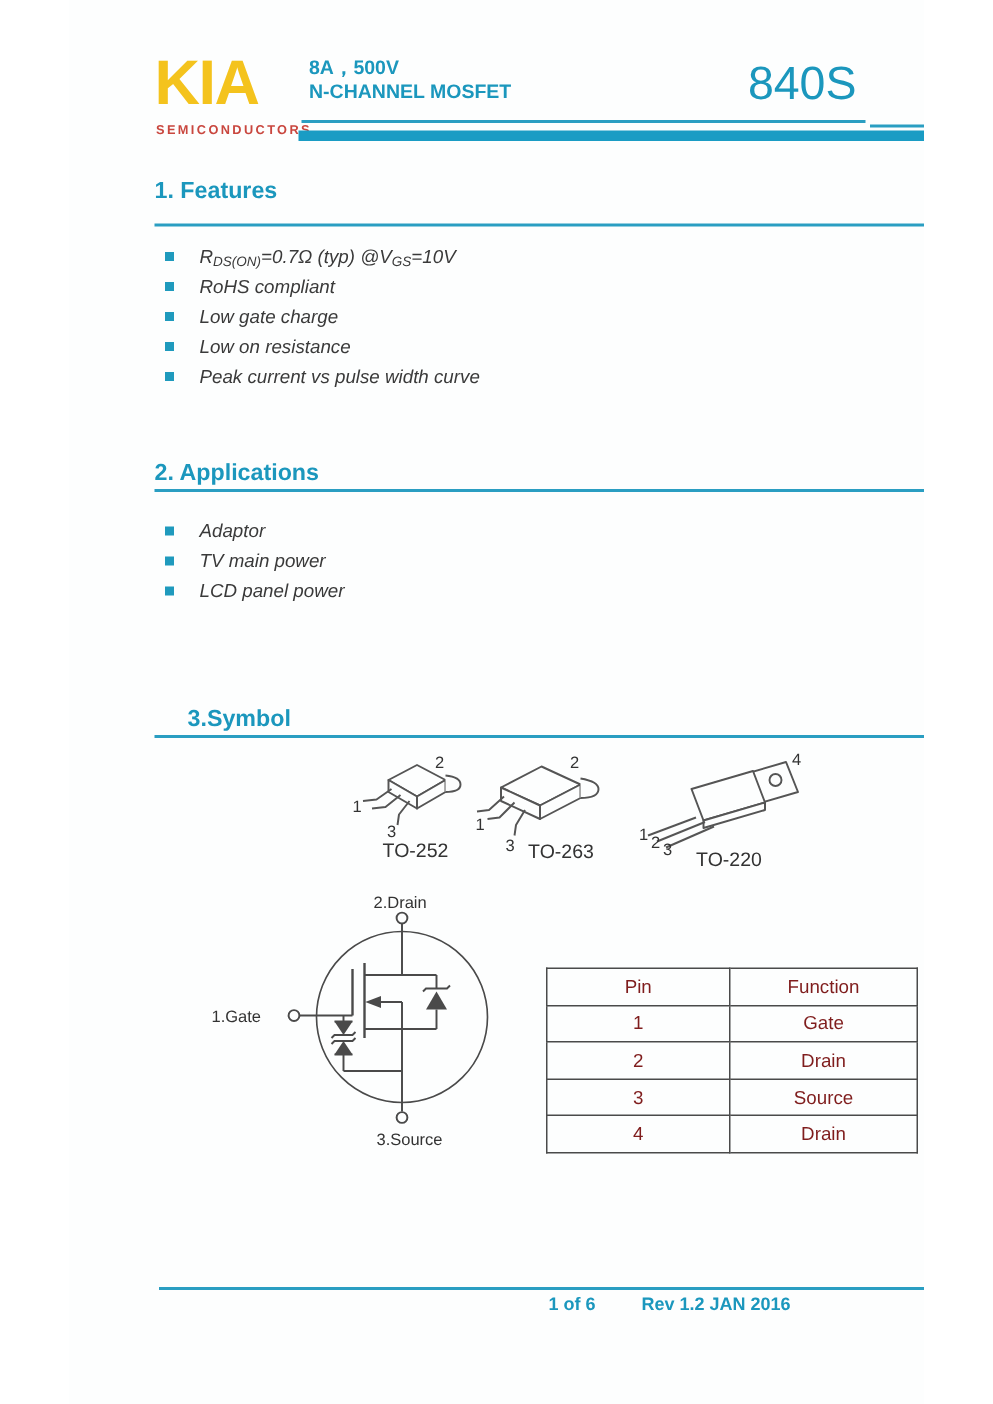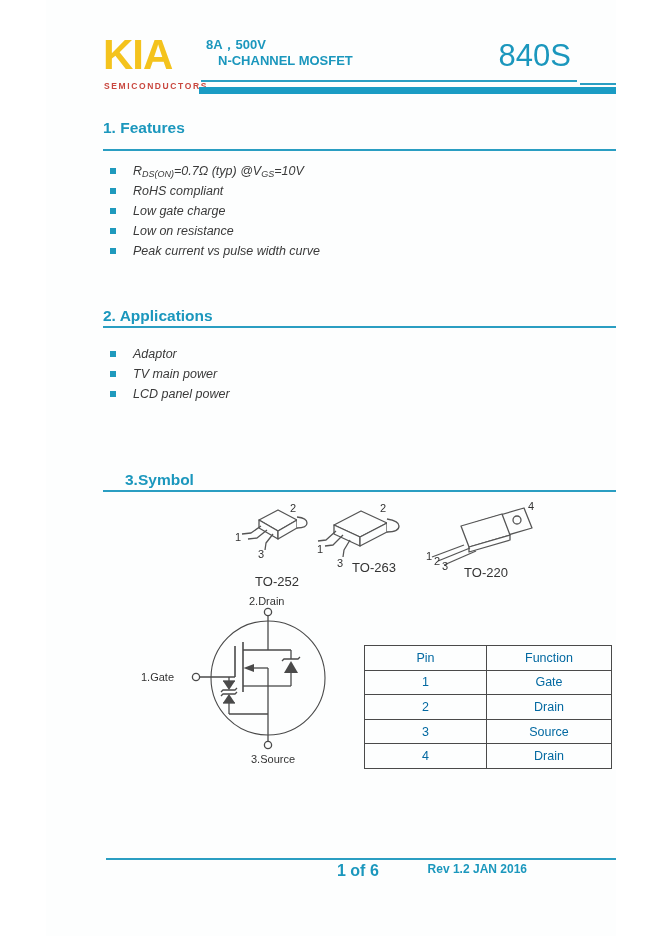--- a/index.html
+++ b/index.html
@@ -7,46 +7,46 @@
     position:relative;width:570px;height:936px;margin:0 auto;
     background:#fdfefe;overflow:hidden;
     font-family:"Liberation Sans", sans-serif;color:#3a3a3a;
   }
   
   .logo{position:absolute;left:57px;top:33px;font-size:42px;font-weight:700;
         color:#f4c31d;letter-spacing:-1px;line-height:44px;}
   .logo-sub{position:absolute;left:58px;top:81px;font-size:8.5px;font-weight:700;
         color:#c9473f;letter-spacing:1.6px;}
   .hdr-rating{position:absolute;left:160px;top:36px;font-size:13px;font-weight:700;color:#1b97bd;}
-  .hdr-device{position:absolute;left:172px;top:53px;font-size:13px;font-weight:700;color:#1b97bd;}
+  .hdr-device{position:absolute;left:160px;top:53px;font-size:13px;font-weight:700;color:#1b97bd;}
   .hdr-part{position:absolute;right:45px;top:38px;font-size:31px;color:#1b97bd;}
   .hdr-thin1{position:absolute;left:155px;top:80px;width:376px;height:2px;background:#2a9ec2;}
   .hdr-thin2{position:absolute;left:534px;top:83px;width:88px;height:2px;background:#2a9ec2;}
   .hdr-bar{position:absolute;left:153px;top:87px;width:469px;height:7px;background:#1a9cc4;}
   
   .sec-title{position:absolute;left:57px;font-size:15.5px;font-weight:700;color:#1b97bd;}
   .sec-rule{position:absolute;left:57px;width:565px;height:2px;background:#2a9ec2;}
   .list{position:absolute;left:64px;width:520px;font-style:italic;}
   .li{display:flex;align-items:center;height:20px;}
   .bullet{width:6px;height:6px;background:#1f9abd;margin-right:17px;flex:0 0 auto;}
   .li-text{font-size:12.5px;color:#3a3a3a;}
   sub{font-size:9px;vertical-align:-2px;}
   
   .pkg{position:absolute;}
   .pkg-caption{position:absolute;width:80px;text-align:center;font-size:13px;color:#333;}
   .mosfet{position:absolute;left:85px;top:592px;}
   
   .pin-table{position:absolute;left:318px;top:645px;border-collapse:collapse;}
   .pin-table td,.pin-table th{border:1px solid #4a4a4a;font-weight:400;
-    font-size:12.5px;color:#0369a1;text-align:center;padding:0;height:23.6px;}
+    font-size:12.5px;color:#7f1d1d;text-align:center;padding:0;height:23.6px;}
   .pin-table .c1{width:121px;} .pin-table .c2{width:124px;}
   
   .foot-rule{position:absolute;left:60px;top:858px;width:562px;height:1.5px;background:#2a9ec2;}
-  .foot-page{position:absolute;left:291px;top:862px;width:60px;text-align:left;
-    font-size:16px;font-weight:700;color:#1b97bd;}
+  .foot-page{position:absolute;left:291px;top:862px;width:60px;text-align:right;
+    font-size:12px;font-weight:700;color:#1b97bd;}
   .foot-rev{position:absolute;right:89px;top:862px;font-size:12px;font-weight:700;color:#1b97bd;}
   svg text{font-family:"Liberation Sans", sans-serif;font-size:11px;fill:#333;}
 </style>
 </head>
 <body>
 
 <div class="page">
 
   <div class="logo">KIA</div>
   <div class="logo-sub">SEMICONDUCTORS</div>
@@ -109,21 +109,21 @@
       <polygon points="47,33 66,22 66,30 47,41" fill="#fdfefe"></polygon>
       <path d="M66,19 Q76,20 76,25 Q76,30 66,30" fill="#fdfefe"></path>
       <polyline points="30,28 20,35 11,36"></polyline>
       <polyline points="36,32 26,40 17,41"></polyline>
       <polyline points="42,36 35,45 34,52"></polyline>
     </g>
     <text x="59" y="14">2</text>
     <text x="4" y="43">1</text>
     <text x="27" y="60">3</text>
   </svg>
-  <div class="pkg-caption" style="left:191px;top:559px;margin-top:15px;">TO-252</div>
+  <div class="pkg-caption" style="left:191px;top:559px;">TO-252</div>
 
   <svg class="pkg" style="left:270px;top:498px;" width="125" height="85" viewBox="0 0 125 85">
     <g fill="none" stroke="#555" stroke-width="1.3" stroke-linejoin="round">
       <polygon points="18,27 45,13 71,25 44,39" fill="#fdfefe"></polygon>
       <polygon points="18,27 18,36 44,48 44,39" fill="#fdfefe"></polygon>
       <polygon points="44,39 71,25 71,34 44,48" fill="#fdfefe"></polygon>
       <path d="M71,21 Q83,23 83,28 Q83,34 71,34" fill="#fdfefe"></path>
       <polyline points="20,33 10,42 2,43"></polyline>
       <polyline points="27,37 17,47 9,48"></polyline>
       <polyline points="34,42 28,52 27,59"></polyline>

